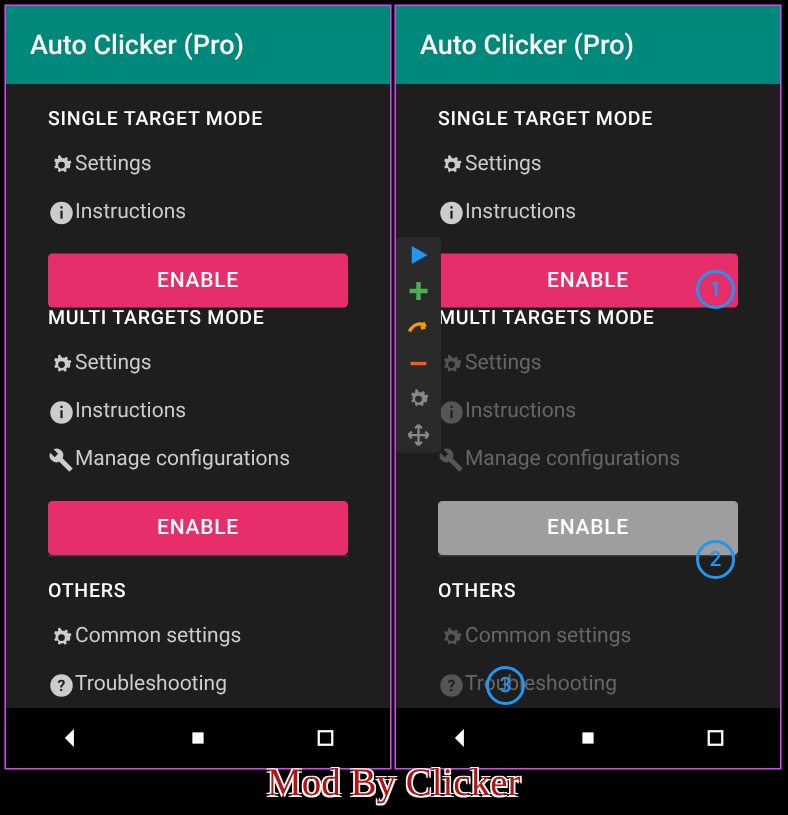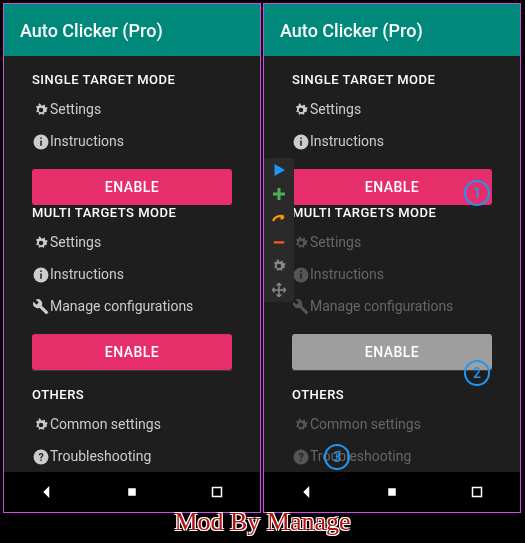--- a/index.html
+++ b/index.html
@@ -258,13 +258,13 @@
     <span class="nb">
           <svg viewBox="0 0 24 24" fill="none" stroke="#fff" stroke-width="2">
             <rect x="6" y="6" width="12" height="12"></rect>
           </svg>
         </span>
   </div>
 </div>
 
 </div>
 
-<div class="watermark">Mod By Manage</div>
+<div class="watermark">Mod By Clicker</div>
 
 </body></html>

